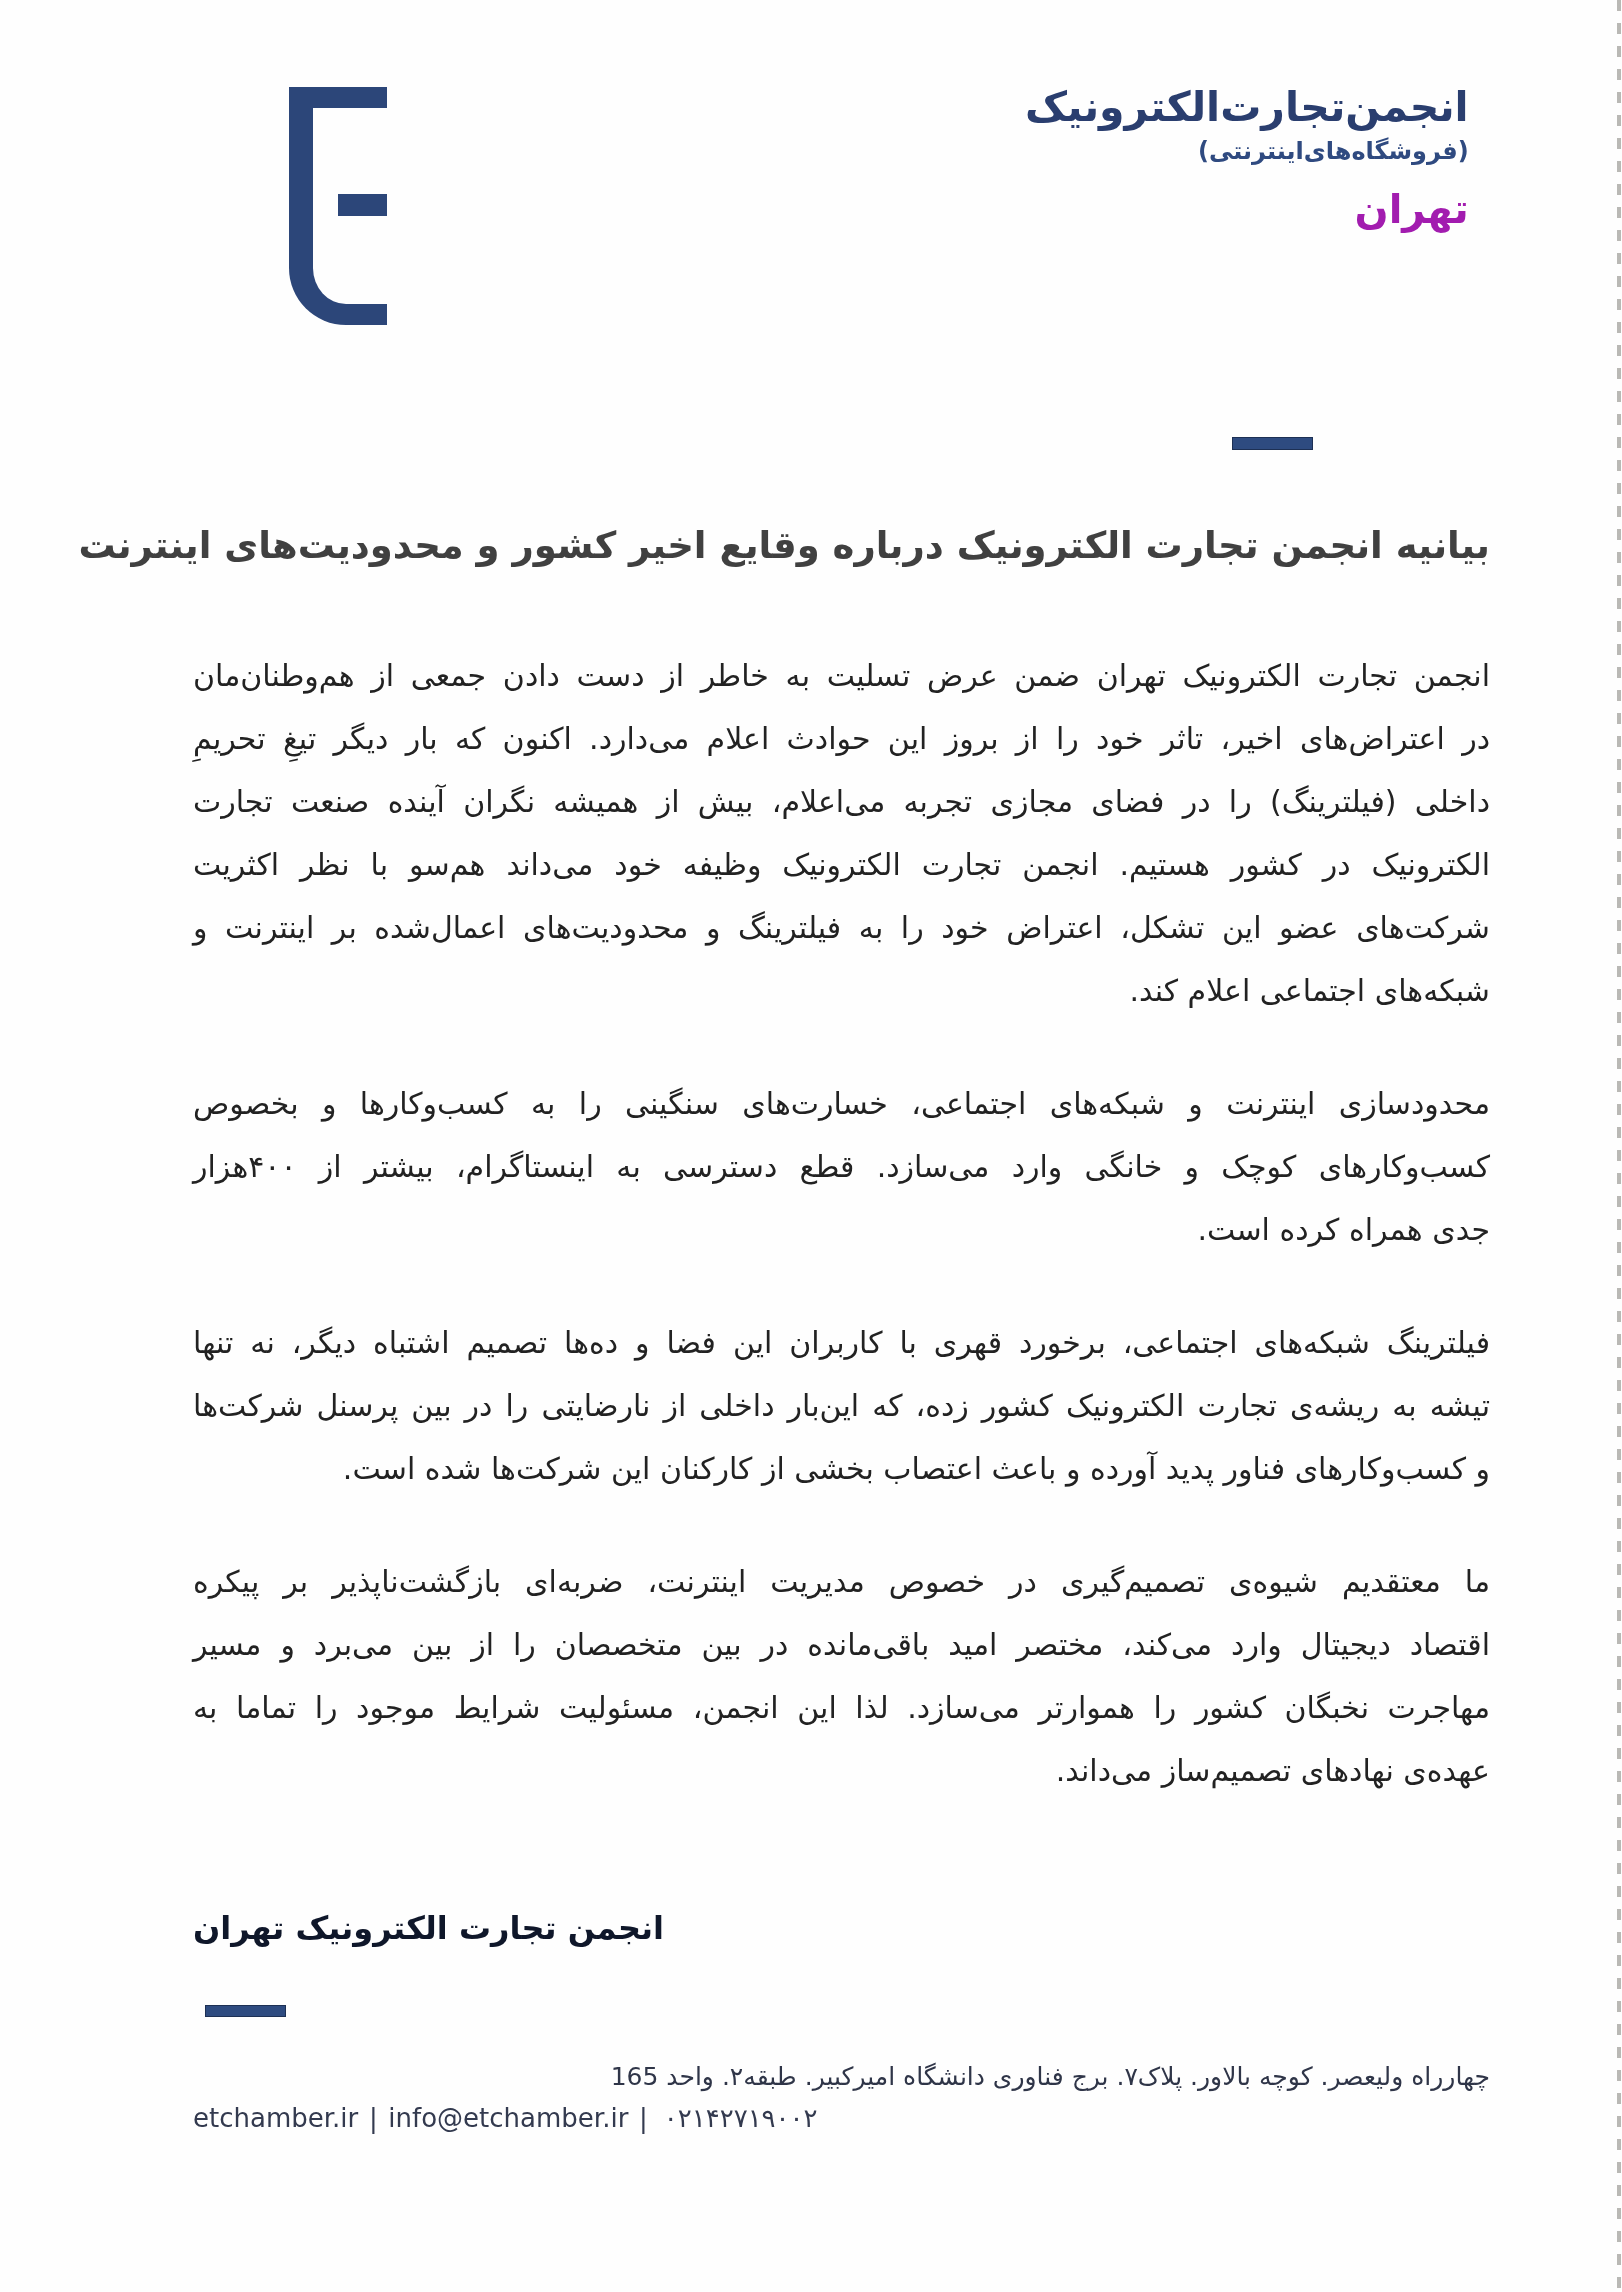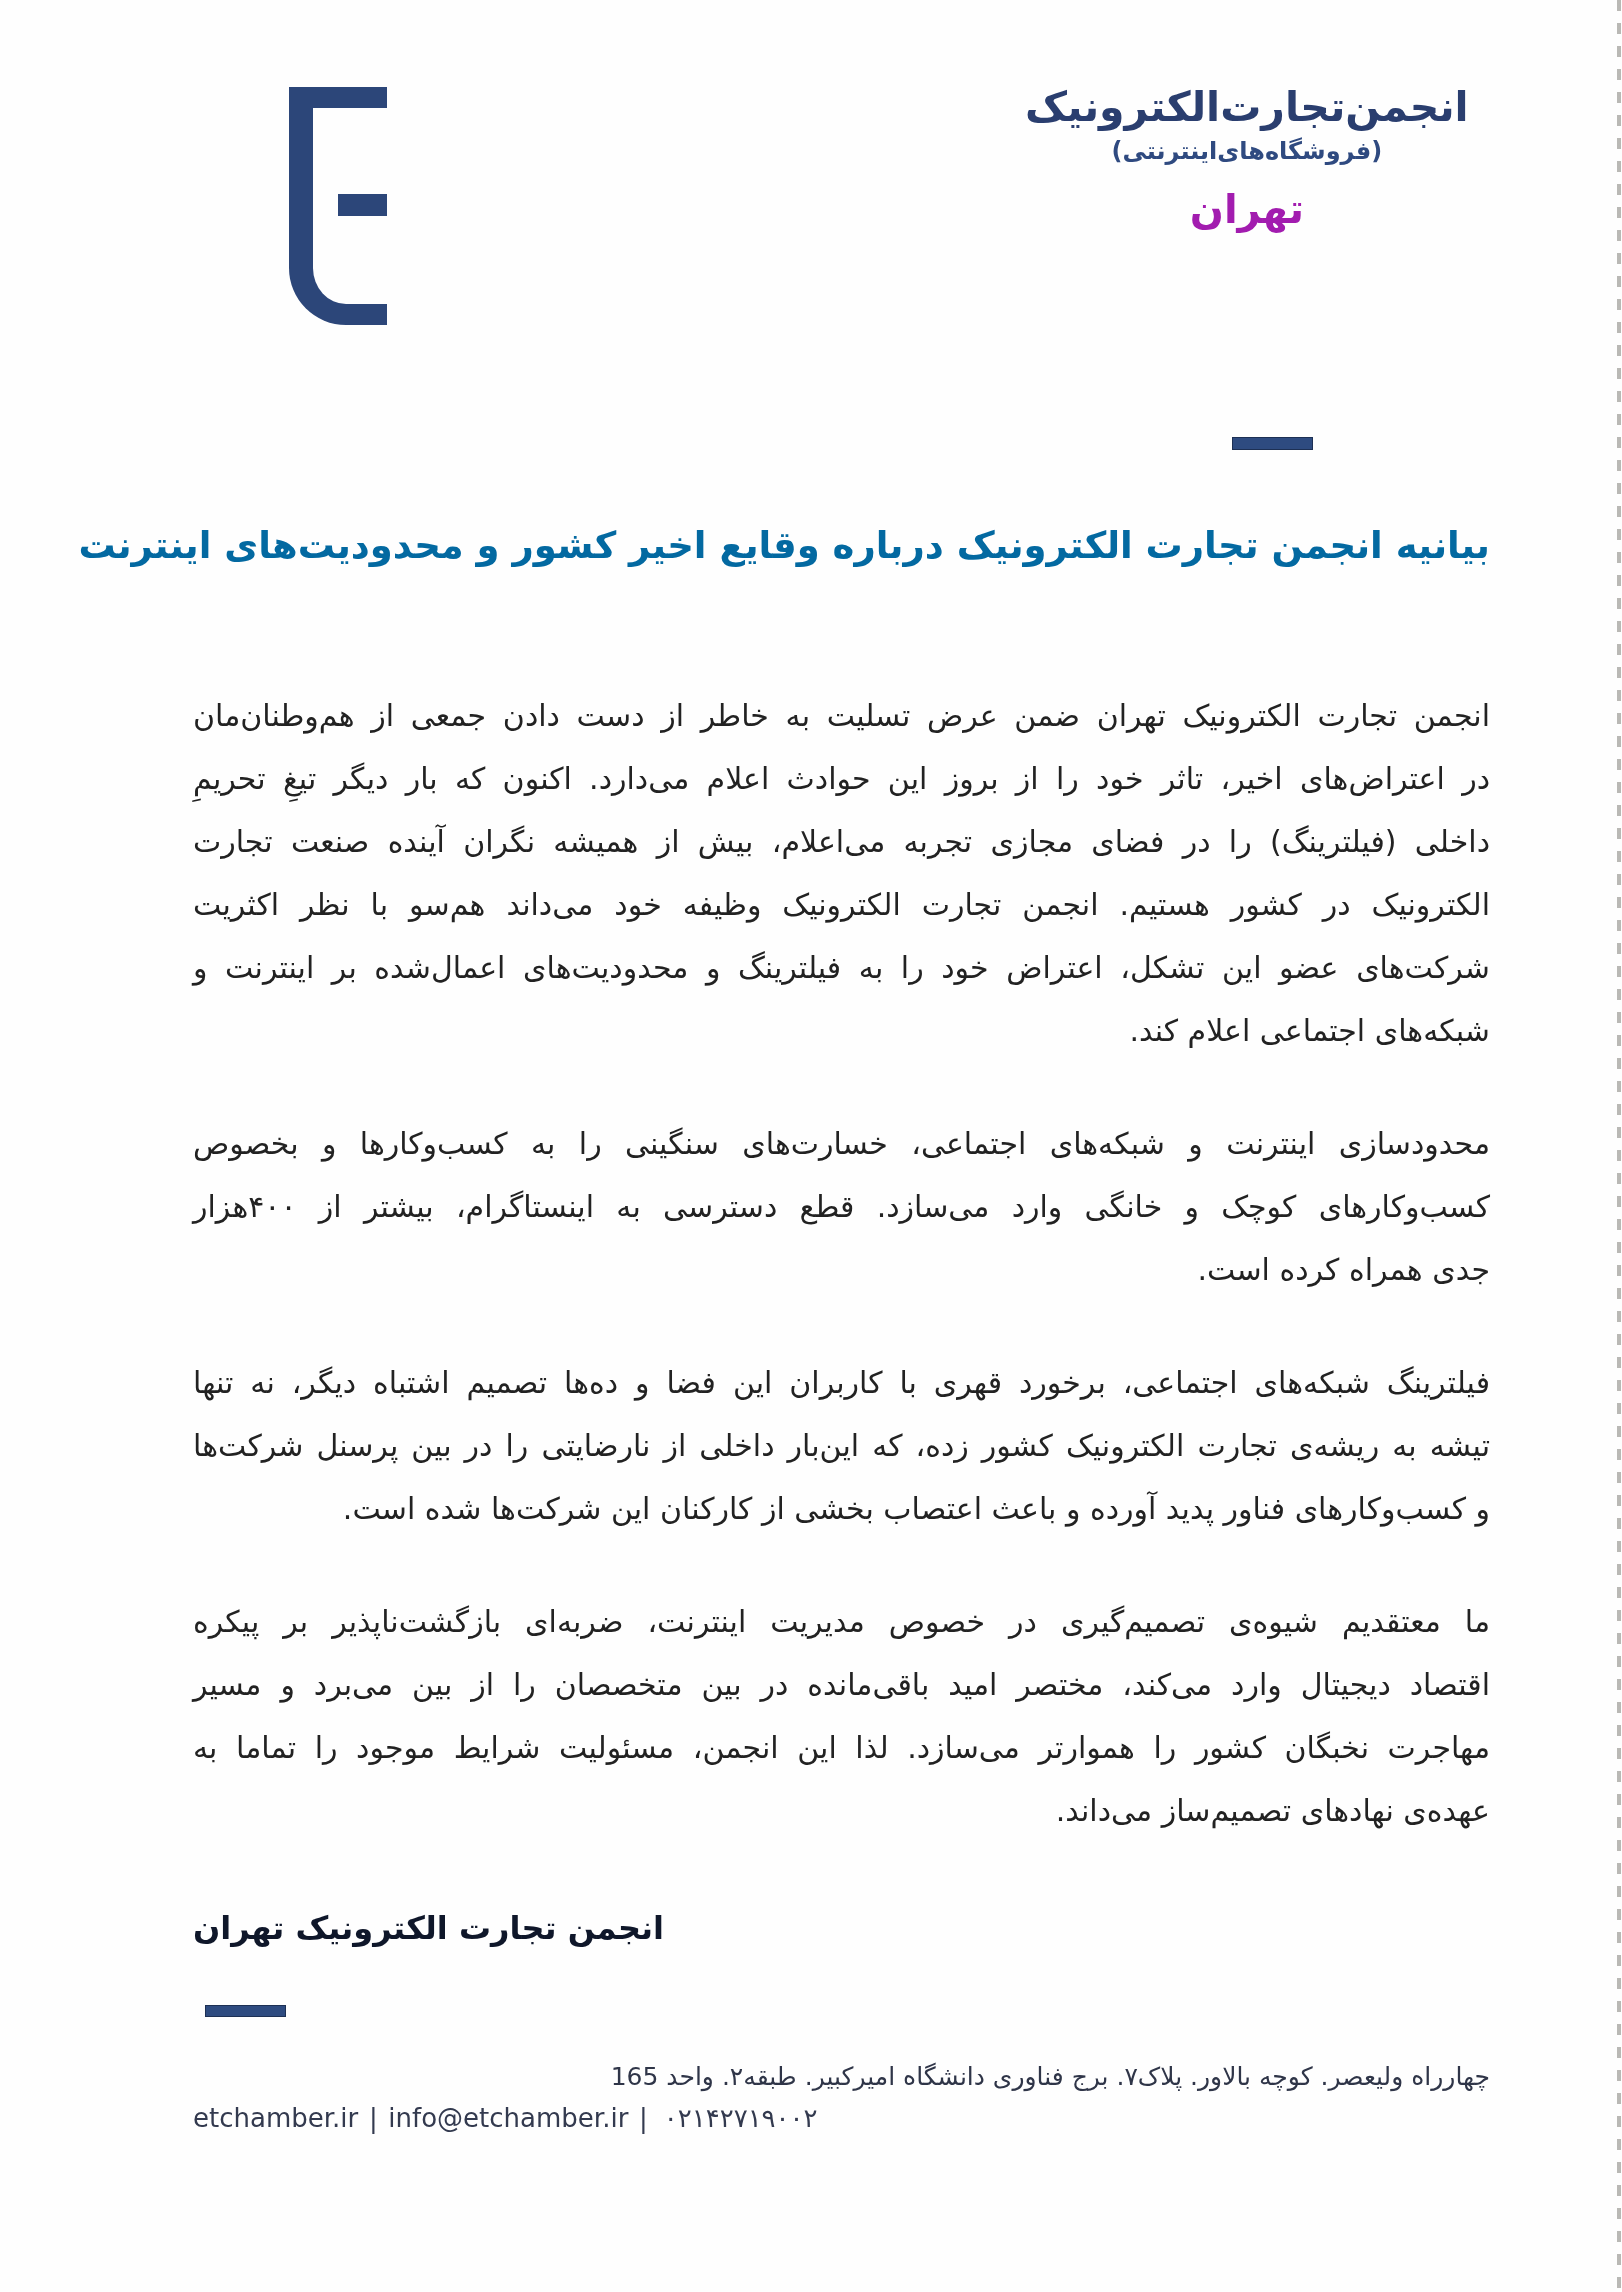--- a/index.html
+++ b/index.html
@@ -37,21 +37,21 @@
     top: 86px;
     width: 49px;
     height: 22.4px;
     background: #2c4679;
   }
   .logo-text {
     position: absolute;
     left: 1025px;
     top: 85px;
     direction: rtl;
-    text-align: center;
+    text-align: right;
     white-space: nowrap;
   }
   .logo-wordmark {
     font-size: 41px;
     font-weight: bold;
     color: #2a3e6f;
     line-height: 45px;
   }
   .logo-subtitle {
     margin-top: 6.3px;
@@ -82,24 +82,24 @@
   .letter {
     position: absolute;
     left: 193px;
     top: 518px;
     width: 1297px;
     direction: rtl;
   }
   .doc-title {
     font-size: 37px;
     font-weight: bold;
-    color: #0369a1;
+    color: #404040;
     text-align: left;
     line-height: 56px;
-    margin-bottom: 110px;
+    margin-bottom: 70px;
     white-space: nowrap;
   }
   .para { margin: 0 0 50px 0; }
   .bl {
     direction: rtl;
     font-size: 30px;
     color: #222222;
     line-height: 63px;
     text-align: justify;
     text-align-last: justify;

